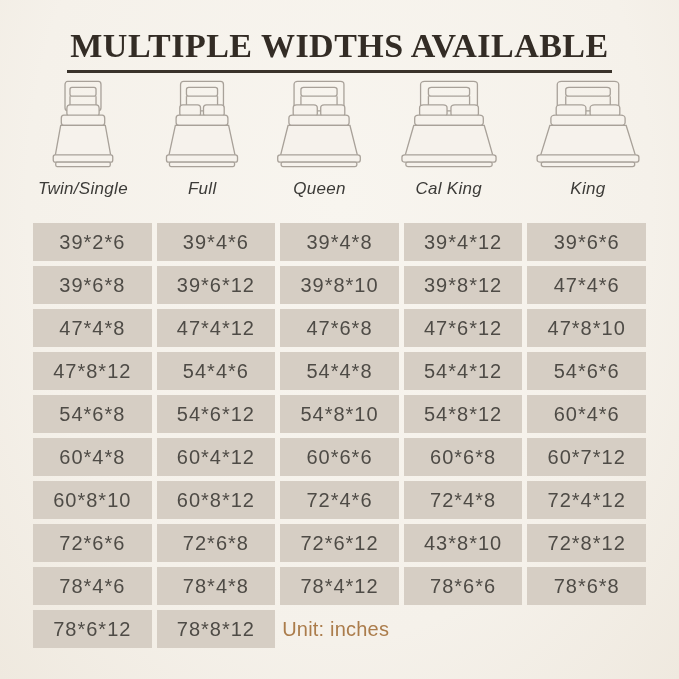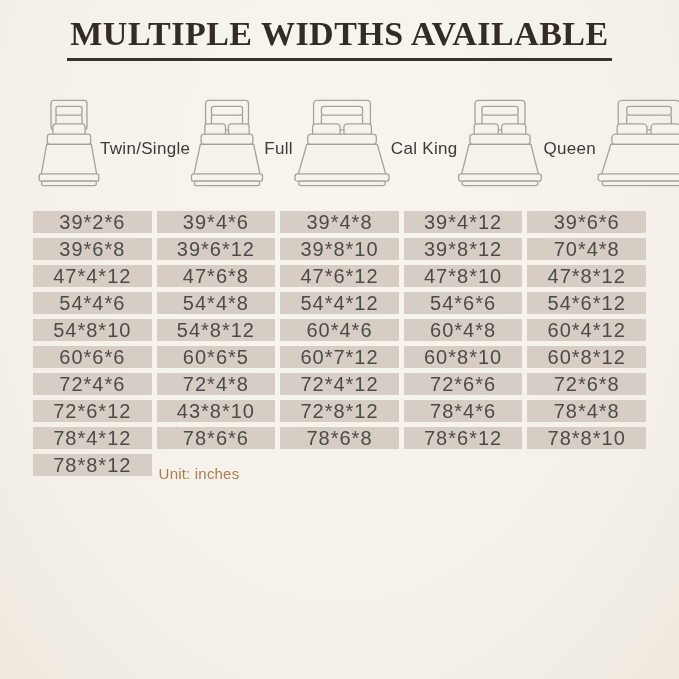--- a/index.html
+++ b/index.html
@@ -5,64 +5,64 @@
   * { margin:0; padding:0; box-sizing:border-box; }
   html,body { width:679px; height:679px; }
   body {
     font-family:"Liberation Sans", sans-serif;
     background:#f6f2ec;
   }
   .page {
     position:relative; width:679px; height:679px; overflow:hidden;
     background: radial-gradient(ellipse at 50% 30%, #f8f5ef 0%, #f5f1ea 65%, #efe9df 100%);
   }
-  .title-wrap { text-align:center; padding-top:15px; }
+  .title-wrap { text-align:center; padding-top:27px; }
   .title {
     display:inline-block;
     font-family:"Liberation Serif", serif;
     font-weight:bold;
     font-size:34px;
     letter-spacing:0.5px;
     color:#332c25;
     border-bottom:3px solid #3a332b;
     padding:0 3px 5px 3px;
     white-space:nowrap;
   }
   .beds {
     display:flex; justify-content:space-between; align-items:flex-end;
     padding:12px 38px 0 38px;
     height:126px;
   }
-  .bed-col { display:flex; align-items:center; }
+  .bed-col { display:flex; flex-direction:column; align-items:center;font-style:italic; }
   .bed-svg { display:block; }
   .bed-svg rect, .bed-svg path, .bed-svg line {
     stroke:#a8a199; stroke-width:1.3; vector-effect:non-scaling-stroke;
   }
   .bed-label {
     margin-top:11px; font-size:17px; color:#3c3b38; letter-spacing:0.3px;
     white-space:nowrap;
   }
   .grid {
     margin:24px 33px 0 33px;
     display:grid;
     grid-template-columns:repeat(5, 1fr);
     gap:5px;
   }
   .cell {
     background:#d6cec4;
-    height:22px;
+    height:38px;
     display:flex; align-items:center; justify-content:center;
     font-size:20px; color:#4e4b46; letter-spacing:1px;
   }
   .unit-cell {
     background:transparent;
     height:38px;
     display:flex; align-items:center; justify-content:flex-start;
     padding-left:2px;
-    font-size:15px; color:#ab7c4b; letter-spacing:0.2px;
+    font-size:20px; color:#ab7c4b; letter-spacing:0.2px;
   }
 </style>
 </head>
 <body>
 
 <div class="page">
 
   <div class="title-wrap">
     <span class="title">MULTIPLE WIDTHS AVAILABLE</span>
   </div>
@@ -94,49 +94,49 @@
         <rect x="52" y="34" width="28" height="16" rx="4" fill="#f6f2ec"></rect>
         <rect x="15" y="48" width="70" height="14" rx="4" fill="#f6f2ec"></rect>
         <path d="M14 62 L86 62 L95 104 L5 104 Z" fill="#f6f2ec"></path>
         <rect x="2" y="102" width="96" height="10" rx="3" fill="#f6f2ec"></rect>
         <rect x="6" y="112" width="88" height="6" rx="2" fill="#f6f2ec"></rect>
       </svg>
       <div class="bed-label">Full</div>
     </div>
 
     <div class="bed-col">
+      <svg class="bed-svg" width="86" height="88" viewBox="0 0 100 120" preserveAspectRatio="none">
+        <rect x="21" y="2" width="58" height="40" rx="4" fill="none"></rect>
+        <rect x="29" y="10" width="42" height="12" rx="3" fill="none"></rect>
+        <line x1="29" y1="22" x2="29" y2="42"></line>
+          <line x1="71" y1="22" x2="71" y2="42"></line>
+        <rect x="20" y="34" width="28" height="16" rx="4" fill="#f6f2ec"></rect>
+        <rect x="52" y="34" width="28" height="16" rx="4" fill="#f6f2ec"></rect>
+        <rect x="15" y="48" width="70" height="14" rx="4" fill="#f6f2ec"></rect>
+        <path d="M14 62 L86 62 L95 104 L5 104 Z" fill="#f6f2ec"></path>
+        <rect x="2" y="102" width="96" height="10" rx="3" fill="#f6f2ec"></rect>
+        <rect x="6" y="112" width="88" height="6" rx="2" fill="#f6f2ec"></rect>
+      </svg>
+      <div class="bed-label">Queen</div>
+    </div>
+
+    <div class="bed-col">
       <svg class="bed-svg" width="98" height="88" viewBox="0 0 100 120" preserveAspectRatio="none">
         <rect x="21" y="2" width="58" height="40" rx="4" fill="none"></rect>
         <rect x="29" y="10" width="42" height="12" rx="3" fill="none"></rect>
         <line x1="29" y1="22" x2="29" y2="42"></line>
           <line x1="71" y1="22" x2="71" y2="42"></line>
         <rect x="20" y="34" width="28" height="16" rx="4" fill="#f6f2ec"></rect>
         <rect x="52" y="34" width="28" height="16" rx="4" fill="#f6f2ec"></rect>
         <rect x="15" y="48" width="70" height="14" rx="4" fill="#f6f2ec"></rect>
         <path d="M14 62 L86 62 L95 104 L5 104 Z" fill="#f6f2ec"></path>
         <rect x="2" y="102" width="96" height="10" rx="3" fill="#f6f2ec"></rect>
         <rect x="6" y="112" width="88" height="6" rx="2" fill="#f6f2ec"></rect>
       </svg>
       <div class="bed-label">Cal King</div>
-    </div>
-
-    <div class="bed-col">
-      <svg class="bed-svg" width="86" height="88" viewBox="0 0 100 120" preserveAspectRatio="none">
-        <rect x="21" y="2" width="58" height="40" rx="4" fill="none"></rect>
-        <rect x="29" y="10" width="42" height="12" rx="3" fill="none"></rect>
-        <line x1="29" y1="22" x2="29" y2="42"></line>
-          <line x1="71" y1="22" x2="71" y2="42"></line>
-        <rect x="20" y="34" width="28" height="16" rx="4" fill="#f6f2ec"></rect>
-        <rect x="52" y="34" width="28" height="16" rx="4" fill="#f6f2ec"></rect>
-        <rect x="15" y="48" width="70" height="14" rx="4" fill="#f6f2ec"></rect>
-        <path d="M14 62 L86 62 L95 104 L5 104 Z" fill="#f6f2ec"></path>
-        <rect x="2" y="102" width="96" height="10" rx="3" fill="#f6f2ec"></rect>
-        <rect x="6" y="112" width="88" height="6" rx="2" fill="#f6f2ec"></rect>
-      </svg>
-      <div class="bed-label">Queen</div>
     </div>
 
     <div class="bed-col">
       <svg class="bed-svg" width="106" height="88" viewBox="0 0 100 120" preserveAspectRatio="none">
         <rect x="21" y="2" width="58" height="40" rx="4" fill="none"></rect>
         <rect x="29" y="10" width="42" height="12" rx="3" fill="none"></rect>
         <line x1="29" y1="22" x2="29" y2="42"></line>
           <line x1="71" y1="22" x2="71" y2="42"></line>
         <rect x="20" y="34" width="28" height="16" rx="4" fill="#f6f2ec"></rect>
         <rect x="52" y="34" width="28" height="16" rx="4" fill="#f6f2ec"></rect>
@@ -154,42 +154,44 @@
     <div class="cell">39*2*6</div>
     <div class="cell">39*4*6</div>
     <div class="cell">39*4*8</div>
     <div class="cell">39*4*12</div>
     <div class="cell">39*6*6</div>
 
     <div class="cell">39*6*8</div>
     <div class="cell">39*6*12</div>
     <div class="cell">39*8*10</div>
     <div class="cell">39*8*12</div>
-
-    <div class="cell">70*4*8</div>
+    <div class="cell">47*4*6</div>
+
+    <div class="cell">47*4*8</div>
     <div class="cell">47*4*12</div>
     <div class="cell">47*6*8</div>
     <div class="cell">47*6*12</div>
 
     <div class="cell">47*8*10</div>
     <div class="cell">47*8*12</div>
     <div class="cell">54*4*6</div>
     <div class="cell">54*4*8</div>
     <div class="cell">54*4*12</div>
 
     <div class="cell">54*6*6</div>
+    <div class="cell">54*6*8</div>
     <div class="cell">54*6*12</div>
     <div class="cell">54*8*10</div>
     <div class="cell">54*8*12</div>
 
     <div class="cell">60*4*6</div>
     <div class="cell">60*4*8</div>
     <div class="cell">60*4*12</div>
     <div class="cell">60*6*6</div>
-    <div class="cell">60*6*5</div>
+    <div class="cell">60*6*8</div>
 
     <div class="cell">60*7*12</div>
     <div class="cell">60*8*10</div>
     <div class="cell">60*8*12</div>
     <div class="cell">72*4*6</div>
     <div class="cell">72*4*8</div>
 
     <div class="cell">72*4*12</div>
     <div class="cell">72*6*6</div>
     <div class="cell">72*6*8</div>
@@ -197,18 +199,17 @@
     <div class="cell">43*8*10</div>
 
     <div class="cell">72*8*12</div>
     <div class="cell">78*4*6</div>
     <div class="cell">78*4*8</div>
     <div class="cell">78*4*12</div>
     <div class="cell">78*6*6</div>
 
     <div class="cell">78*6*8</div>
     <div class="cell">78*6*12</div>
-    <div class="cell">78*8*10</div>
     <div class="cell">78*8*12</div>
     <div class="unit-cell">Unit: inches</div>
   </div>
 
 </div>
 
 </body></html>

